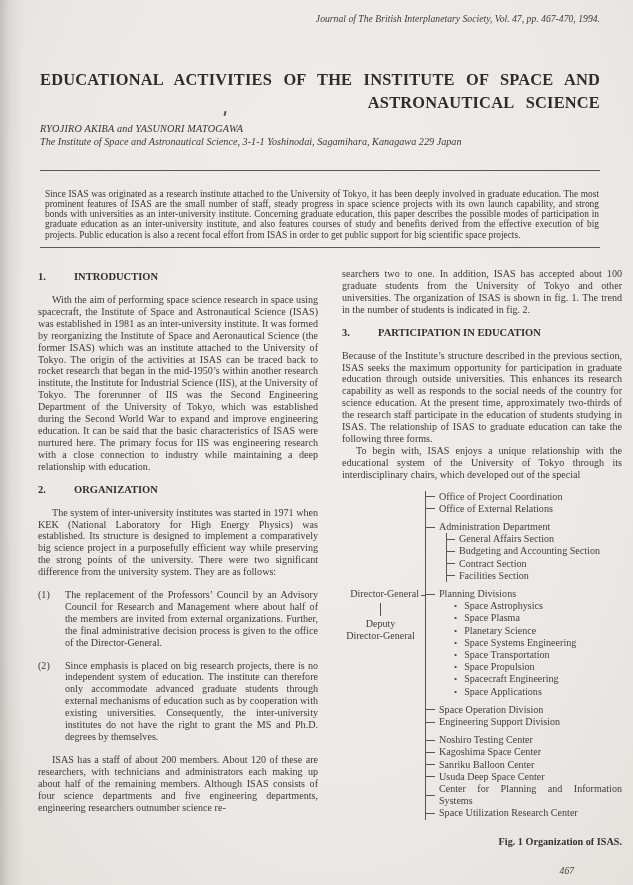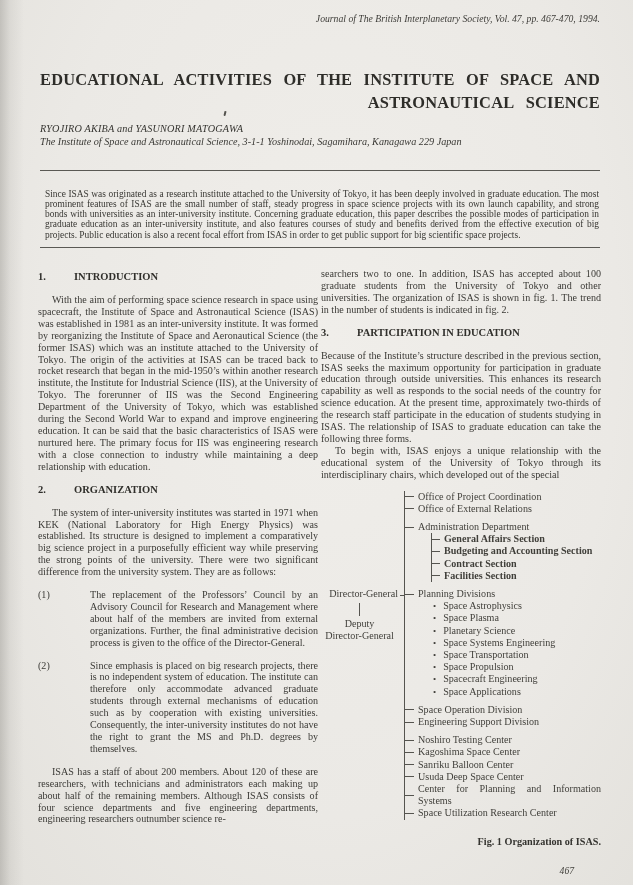--- a/index.html
+++ b/index.html
@@ -33,37 +33,37 @@
     background:#55544f;border-radius:1px 1px 2px 2px;transform:rotate(14deg);
   }
   .authors{position:absolute;left:40px;top:123px;font-size:10.2px;letter-spacing:0.2px;color:#353430;font-style:italic;}
   .affiliation{position:absolute;left:40px;top:136px;font-size:10.2px;font-style:italic;color:#3a3935;}
   .abstract{
     position:absolute;left:40px;right:33px;top:170px;
     border-top:1px solid #5a5954;border-bottom:1px solid #5a5954;
     padding:18px 1px 7px 5px;
     font-size:9.4px;line-height:10.15px;text-align:justify;color:#383733;
   }
-  .cols{position:absolute;top:268px;left:38px;display:flex;gap:3px;}
+  .cols{position:absolute;top:268px;left:38px;display:flex;gap:24px;}
   .col{width:280px;font-size:10.1px;line-height:11.9px;text-align:justify;color:#3b3a36;}
   .sec-h{font-weight:bold;font-size:10.5px;color:#302f2b;margin:11px 0 11px;line-height:12px;}
   .sec-h:first-child{margin-top:3px;}
   .sec-h .num{display:inline-block;width:36px;}
   .p{margin:0;}
   .ind{text-indent:14px;}
   .li{display:flex;margin-top:11px;}
   .li .lnum{width:27px;flex:none;}
-  .li .lbody{flex:1;text-align:justify;margin-left:25px;}
+  .li .lbody{flex:1;text-align:justify;}
   .mt{margin-top:11px;}
   
   .chart{position:relative;margin-top:10px;font-size:10.1px;line-height:12.2px;color:#403f3a;}
   .tree{margin-left:83px;border-left:1px solid #55544f;}
   .trow{display:flex;align-items:center;}
   .tick{width:9px;height:1px;background:#55544f;margin-right:4px;flex:none;}
-  .subtree{margin-left:26px;border-left:1px solid #55544f;font-weight:bold;}
+  .subtree{margin-left:20px;border-left:1px solid #55544f;}
   .subtree .tick{width:8px;}
   .gap{height:6px;}
   .brow{display:flex;padding-left:28px;}
   .bullet{margin-right:7px;font-size:9px;line-height:12.2px;}
   .chart-left{position:absolute;left:0;top:0;width:77px;}
   .dg-label{position:absolute;top:97px;left:0;width:77px;text-align:right;white-space:nowrap;}
   .dg-dash{position:absolute;top:104px;left:79px;width:5px;height:1px;background:#55544f;}
   .dg-vline{position:absolute;top:112px;left:38px;width:1px;height:13px;background:#55544f;}
   .deputy{position:absolute;top:127px;left:0;width:77px;text-align:center;line-height:12px;white-space:nowrap;}
   .fig-caption{margin-top:16px;font-weight:bold;font-size:10.2px;color:#34332f;text-align:right;}

